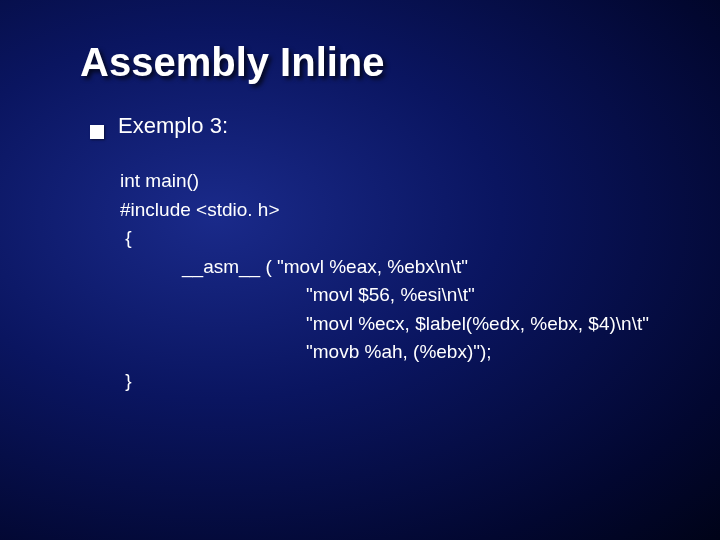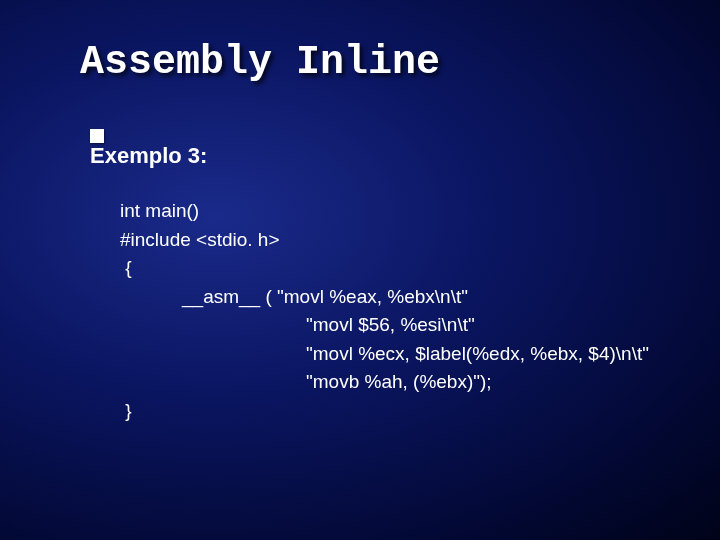--- a/index.html
+++ b/index.html
@@ -12,33 +12,31 @@
     overflow: hidden;
     position: relative;
   }
   .slide {
     padding: 40px 60px 40px 80px;
   }
   .title {
     font-size: 40px;
     font-weight: bold;
     text-shadow: 3px 3px 4px rgba(0,0,0,0.7);
-    margin-bottom: 44px;
-    font-family: Liberation Mono, monospace;
+    margin-bottom: 28px;
   }
   .content {
     padding-left: 10px;
   }
   .example-label {
     font-size: 22px;
-    font-weight: bold;
+    font-weight: normal;
     display: flex;
-    align-items: flex-start;
+    align-items: flex-end;
     margin-bottom: 28px;
-    flex-direction: column;
   }
   .bullet {
     width: 14px;
     height: 14px;
     background: #ffffff;
     margin-right: 14px;
     flex-shrink: 0;
     box-shadow: 1px 1px 2px rgba(0,0,0,0.5);
   }
   .code-block {

